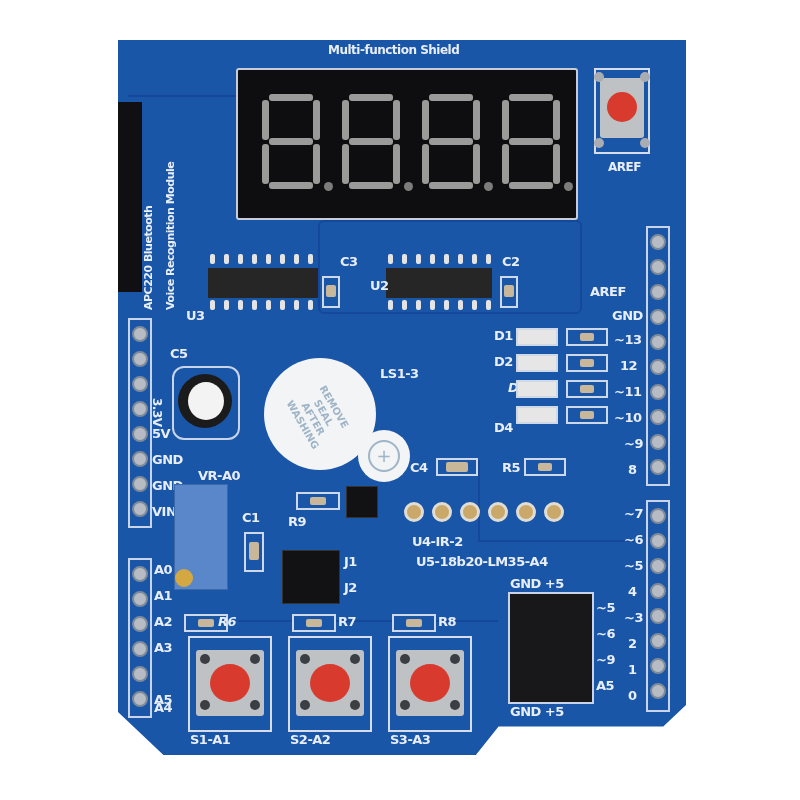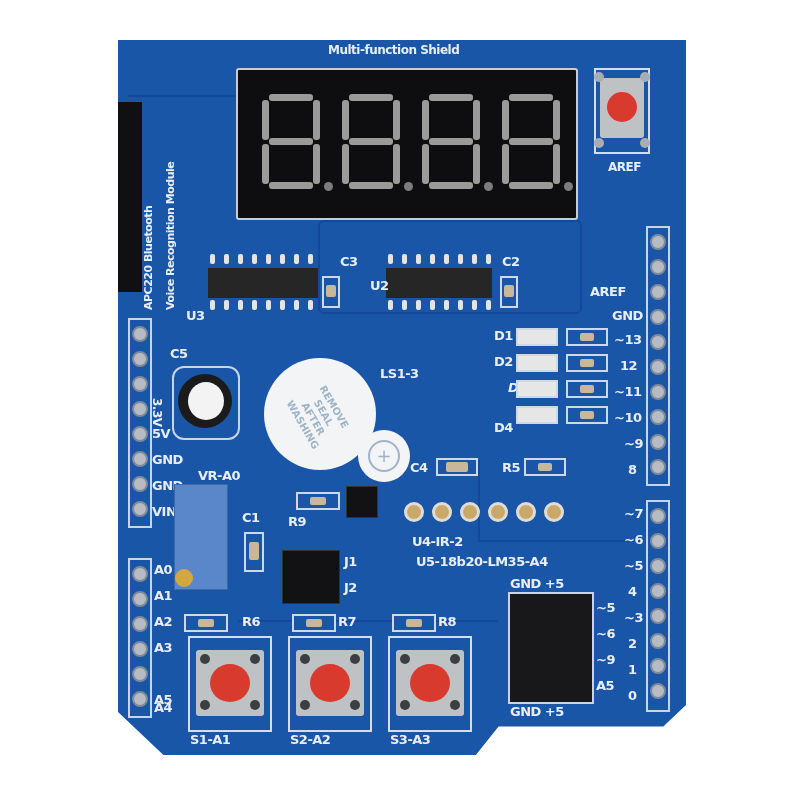--- a/index.html
+++ b/index.html
@@ -316,21 +316,21 @@
   <div class="abs" style="left:390px;top:552px;width:82px;height:108px;border:2px solid #c9d4e8;background:#18181a;"></div>
   <div class="silk" style="left:478px;top:560px;">~5</div>
   <div class="silk" style="left:478px;top:586px;">~6</div>
   <div class="silk" style="left:478px;top:612px;">~9</div>
   <div class="silk" style="left:478px;top:638px;">A5</div>
   <div class="silk" style="left:392px;top:664px;">GND +5</div>
 
   <div class="smd" style="left:66px;top:574px;width:40px;height:14px;">
       <div class="smdbody" style="left:12px;top:3px;width:16px;height:8px;"></div>
     </div>
-  <div class="silk" style="left:124px;top:574px;">R6</div>
+  <div class="silk" style="left:100px;top:574px;font-style:italic;">R6</div>
   <div class="smd" style="left:174px;top:574px;width:40px;height:14px;">
       <div class="smdbody" style="left:12px;top:3px;width:16px;height:8px;"></div>
     </div>
   <div class="silk" style="left:220px;top:574px;">R7</div>
   <div class="smd" style="left:274px;top:574px;width:40px;height:14px;">
       <div class="smdbody" style="left:12px;top:3px;width:16px;height:8px;"></div>
     </div>
   <div class="silk" style="left:320px;top:574px;">R8</div>
 
   <div class="btnframe" style="left:70px;top:596px;width:80px;height:92px;">

